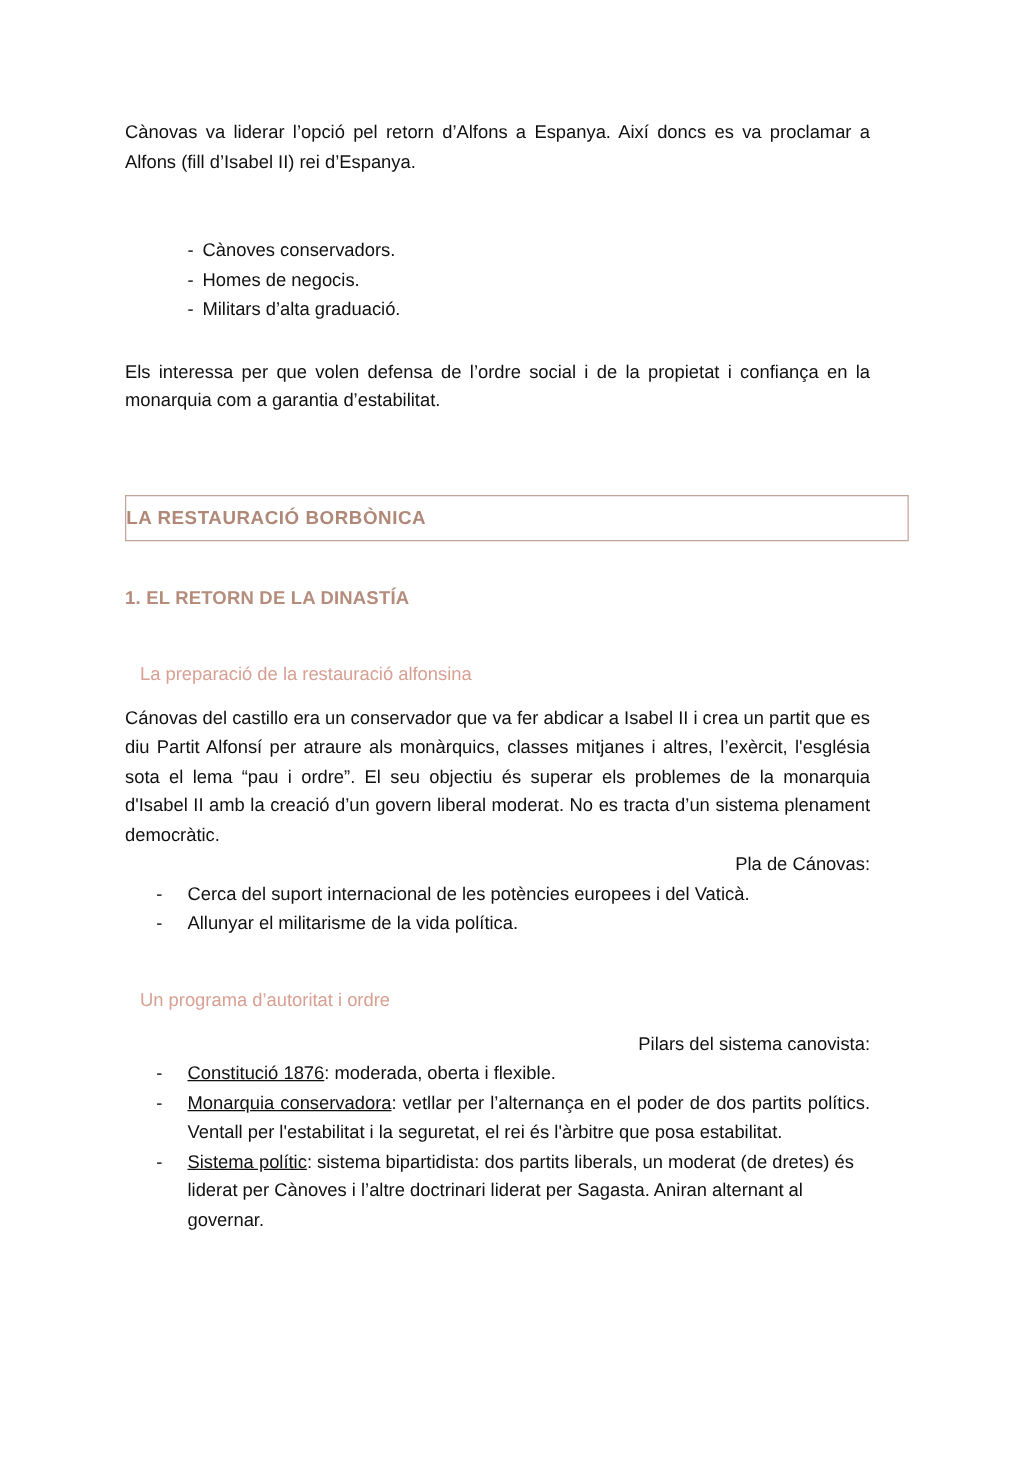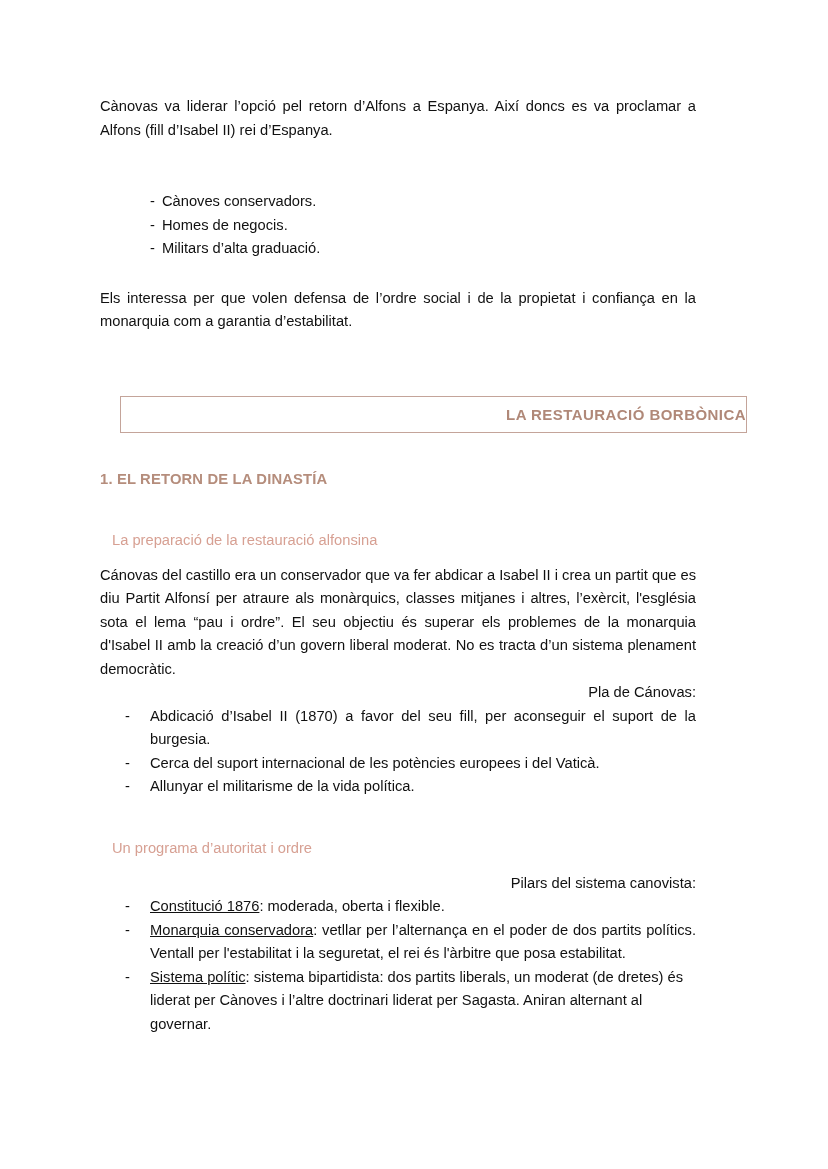--- a/index.html
+++ b/index.html
@@ -66,22 +66,21 @@
   }
 
   
   .title-box {
     border: 1.2px solid #c4a49a;
     box-sizing: border-box;
     width: 627px;
     height: 37px;
     display: flex;
     align-items: center;
-    justify-content: flex-end;
-    margin-left: 20px;
+    justify-content: flex-start;
   }
   .title-box-text {
     font-size: 15px;
     font-weight: bold;
     letter-spacing: 0.45px;
     color: #b08878;
   }
 
   .heading-num {
     font-size: 14.8px;
@@ -159,21 +158,20 @@
 
   <div class="gap-xxl"></div>
 
   <p class="heading-sub">La preparació de la restauració alfonsina</p>
 
   <p class="body-text justified">Cánovas del castillo era un conservador que va fer abdicar a Isabel II  i crea un partit que es diu Partit Alfonsí per atraure als monàrquics, classes mitjanes i altres, l’exèrcit, l'església sota el lema “pau i ordre”. El seu objectiu és superar els problemes de la monarquia d'Isabel II amb la creació d’un govern liberal moderat. No es tracta d’un sistema plenament democràtic.</p>
 
   <p class="body-text">Pla de Cánovas:</p>
 
   <ul class="hyphen-list">
-    <li>Abdicació d’Isabel II (1870) a favor del seu fill, per aconseguir el suport de la burgesia.</li>
     <li class="nowrap-last">Cerca del suport internacional de les potències europees i del Vaticà.</li>
     <li class="nowrap-last">Allunyar el militarisme de la vida política.</li>
   </ul>
 
   <div class="gap-md"></div>
 
   <p class="heading-sub">Un programa d’autoritat i ordre</p>
 
   <p class="body-text">Pilars del sistema canovista:</p>
 

